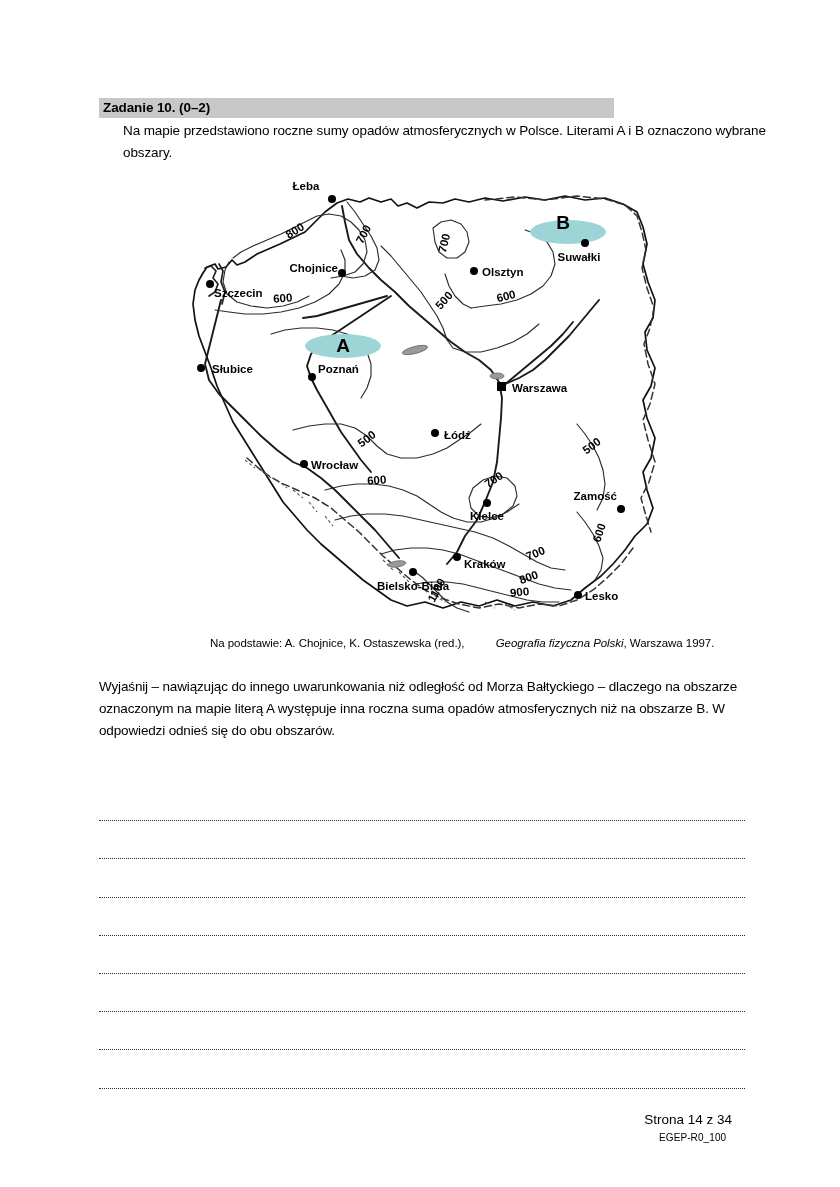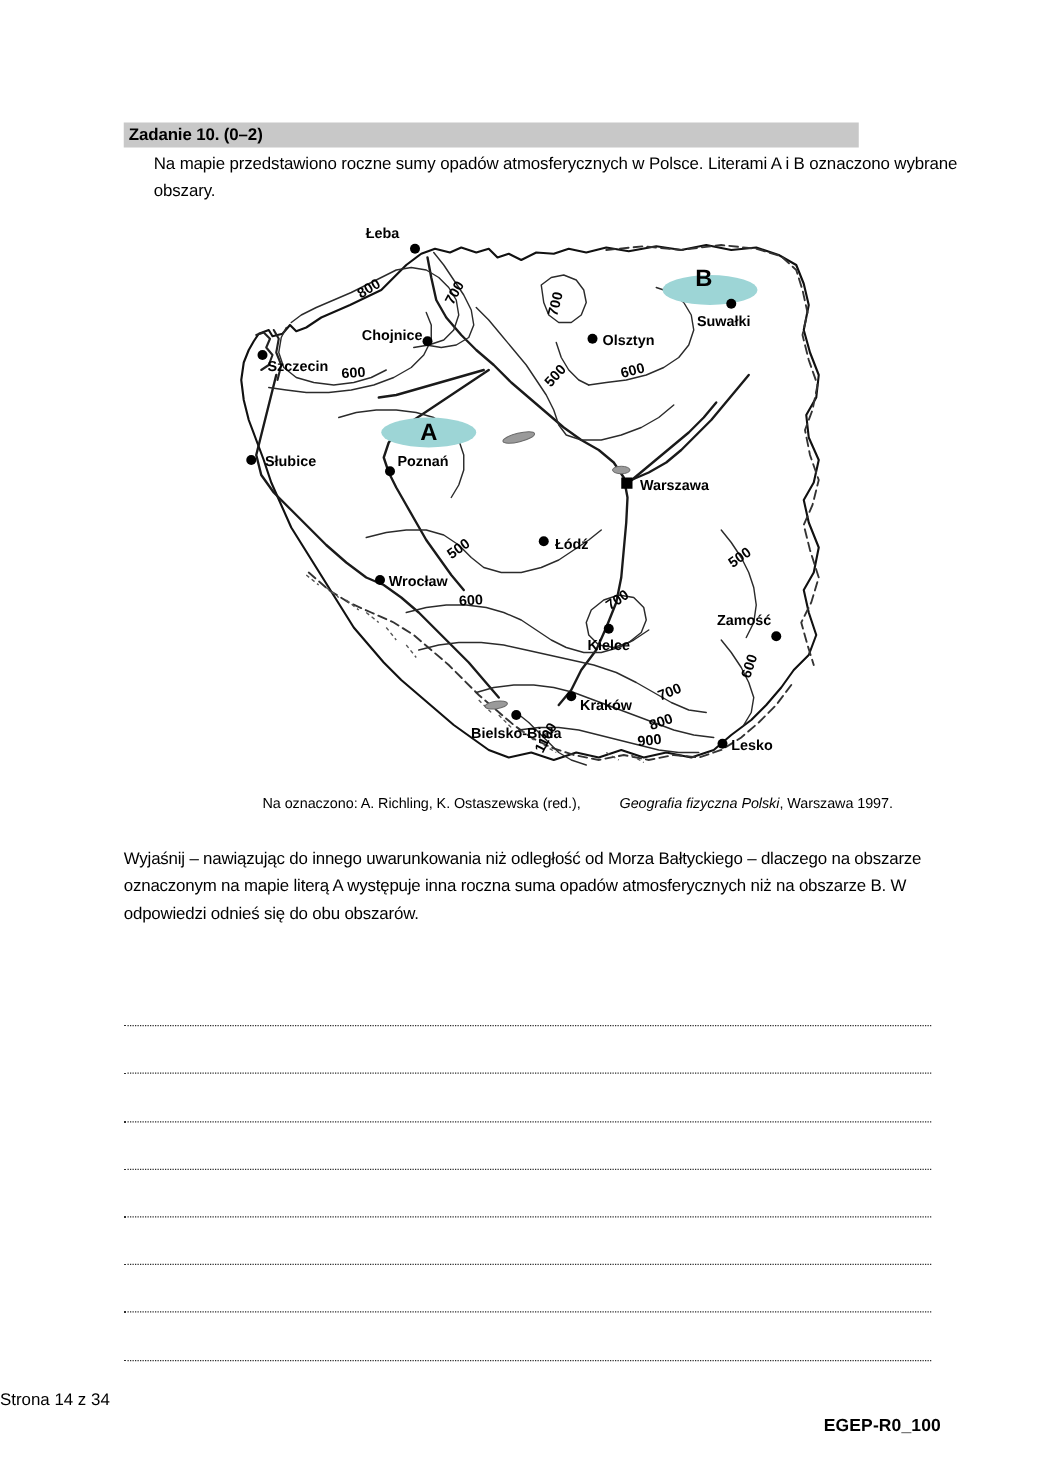--- a/index.html
+++ b/index.html
@@ -18,21 +18,21 @@
   .page {
     position: absolute;
     inset: 0;
   }
 
   
   #task-header-bar {
     position: absolute;
     left: 99px;
     top: 98px;
-    width: 588px;
+    width: 515px;
     height: 20px;
     background: #c8c8c8;
   }
   #task-header-label {
     position: absolute;
     left: 4px;
     top: 2px;
     font-size: 13.5px;
     font-weight: bold;
     letter-spacing: -0.1px;
@@ -125,29 +125,29 @@
     border-bottom: 1.5px dotted #2e2e2e;
     width: 100%;
   }
 
   
   #page-number {
     position: absolute;
     left: 0;
     top: 1112px;
     width: 732px;
-    text-align: left;
+    text-align: right;
     font-size: 13.5px;
   }
   #doc-code {
     position: absolute;
     left: 659px;
     top: 1132px;
-    font-size: 14px;
-    font-weight: bold;
+    font-size: 10px;
+    font-weight: normal;
     letter-spacing: 0.1px;
     text-align: right;
   }
 </style>
 </head>
 <body>
 
 <div class="page">
 
   <div id="task-header-bar">
@@ -356,21 +356,21 @@
 
         <circle class="citydot" cx="228" cy="400" r="4"></circle>
         <text class="cityname" x="228" y="418" text-anchor="middle">Bielsko-Biała</text>
 
         <circle class="citydot" cx="393" cy="423" r="4"></circle>
         <text class="cityname" x="400" y="428" text-anchor="start">Lesko</text>
       </g>
     </svg>
   </div>
 
-  <div id="map-source"><span>Na oznaczono: A. Richling, K. Ostaszewska (red.), </span><span class="ital">Geografia fizyczna Polski</span><span>, Warszawa 1997.</span></div>
+  <div id="map-source"><span>Na podstawie: A. Chojnice, K. Ostaszewska (red.), </span><span class="ital">Geografia fizyczna Polski</span><span>, Warszawa 1997.</span></div>
 
   <div id="question-prompt">Wyjaśnij – nawiązując do innego uwarunkowania niż odległość od Morza Bałtyckiego – dlaczego na obszarze oznaczonym na mapie literą A występuje inna roczna suma opadów atmosferycznych niż na obszarze B. W odpowiedzi odnieś się do obu obszarów.</div>
 
   <div id="answer-lines">
       <div class="answer-line"></div>
       <div class="answer-line"></div>
       <div class="answer-line"></div>
       <div class="answer-line"></div>
       <div class="answer-line"></div>
       <div class="answer-line"></div>

